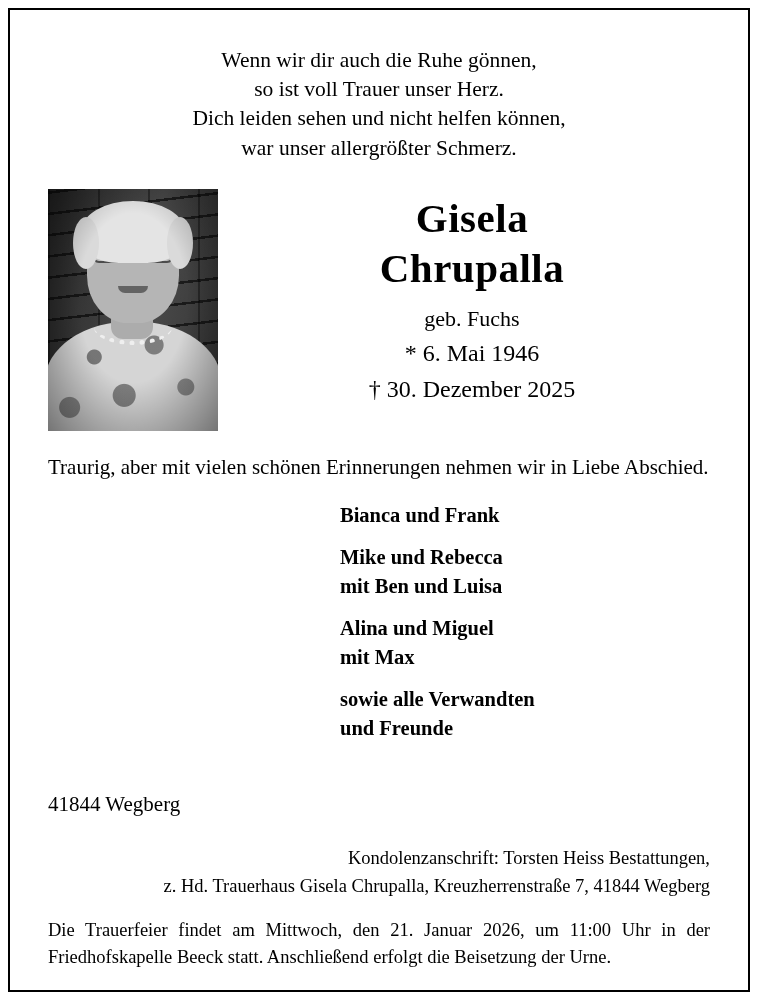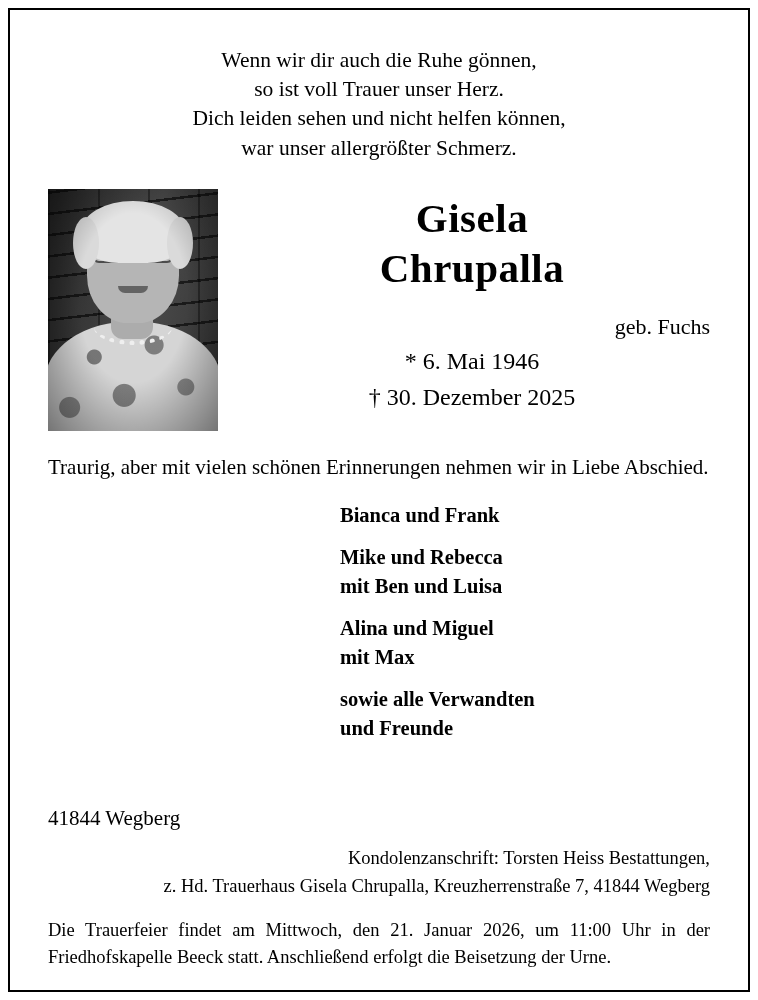--- a/index.html
+++ b/index.html
@@ -210,23 +210,22 @@
     padding-top: 4px;
   }
   .name-line {
     font-size: 41px;
     font-weight: bold;
     line-height: 1.22;
     letter-spacing: 0.5px;
   }
   .maiden {
     font-size: 22px;
-    margin-top: 18px;
+    margin-top: 10px;
     line-height: 1.45;
-    text-align: right;
   }
   .dates {
     font-size: 24px;
     line-height: 1.5;
   }
 
   
   .farewell {
     font-size: 21px;
     line-height: 1.42;
@@ -243,21 +242,21 @@
     line-height: 1.42;
   }
   .mourners .grp { margin-bottom: 13px; }
   .mourners .grp:last-child { margin-bottom: 12px; }
 
   
   .footer { margin-top: auto; }
   .place {
     font-size: 21px;
     margin-top: 26px;
-    margin-bottom: 14px;
+    margin-bottom: 28px;
   }
   .condolence, .ceremony {
     font-size: 18.5px;
     line-height: 1.5;
   }
   .condolence { margin-bottom: 16px; text-align: right; }
   .ceremony { text-align: justify; }
 </style>
 </head>
 <body>

